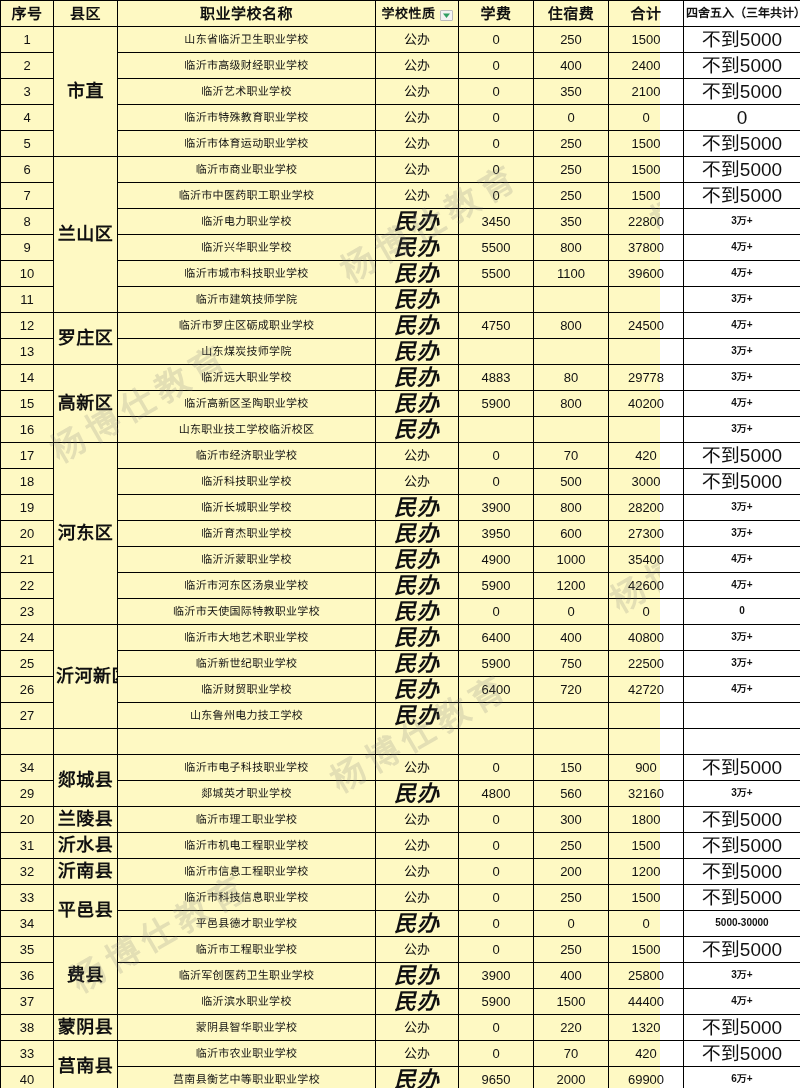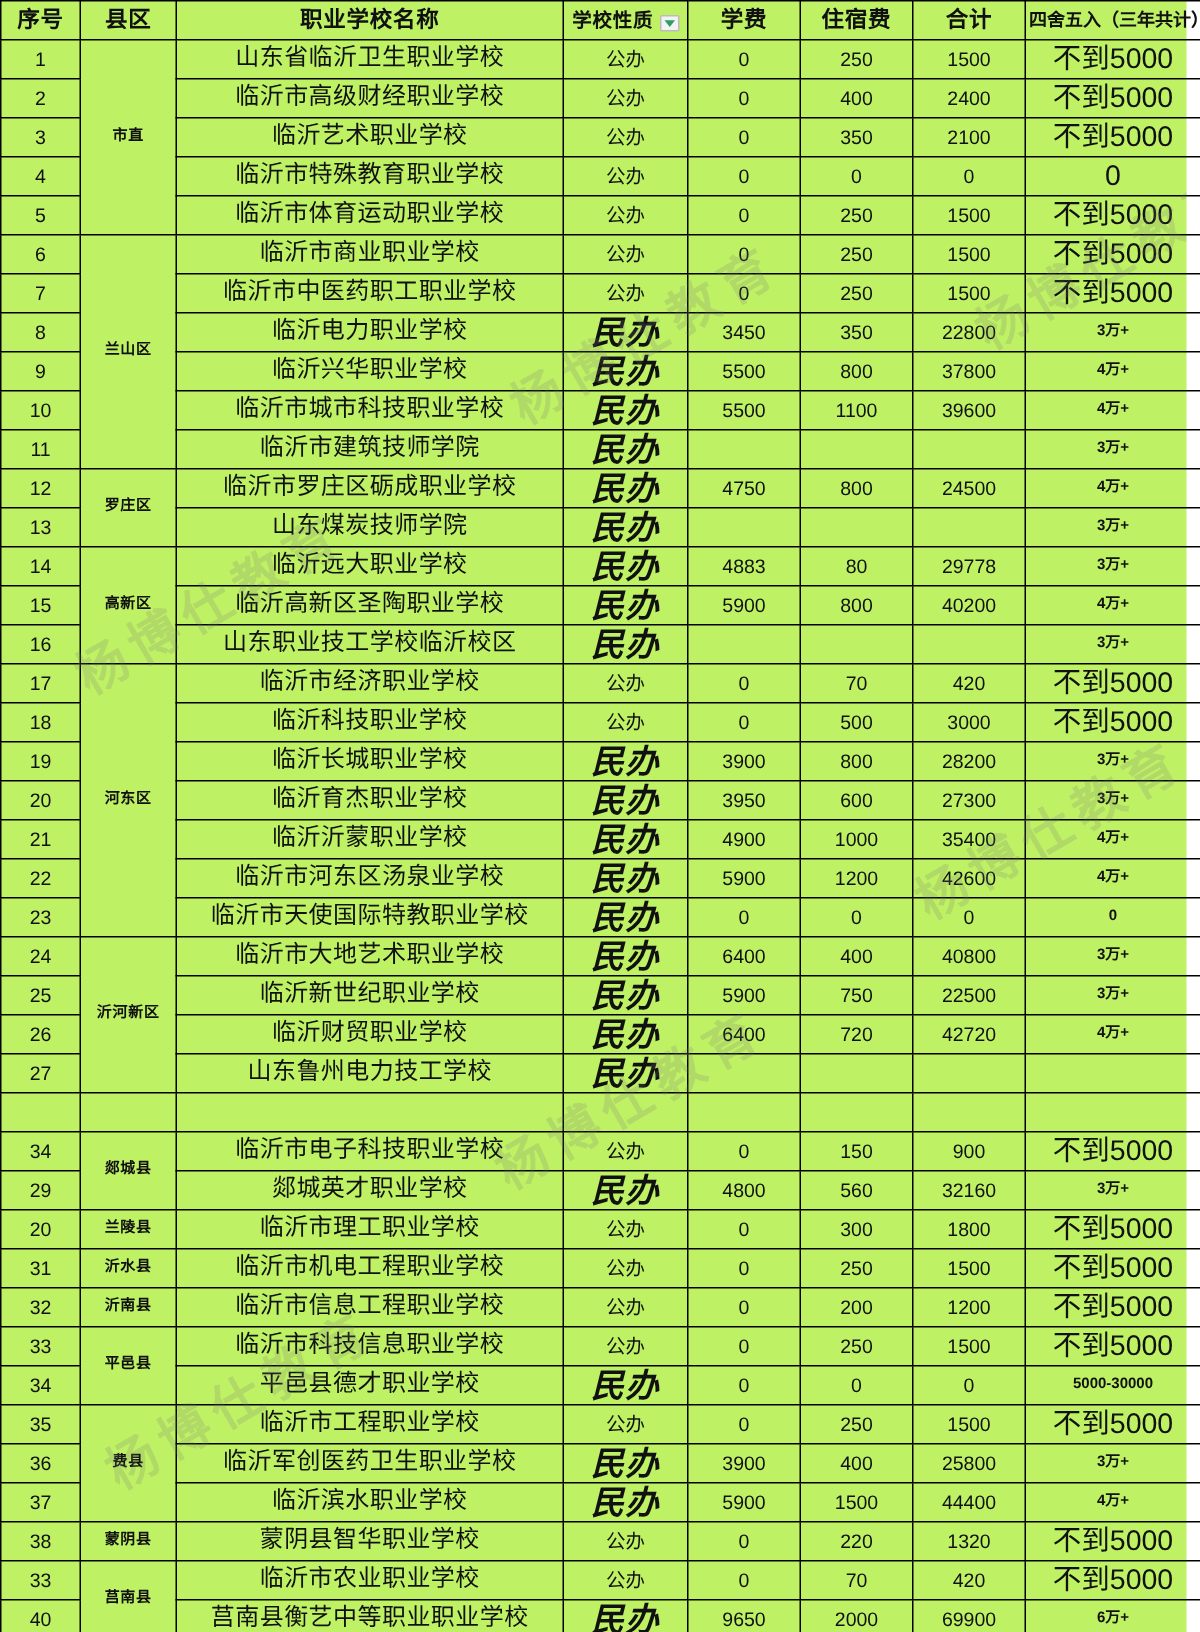--- a/index.html
+++ b/index.html
@@ -12,23 +12,23 @@
   body {
     width: 800px;
     height: 1088px;
     overflow: hidden;
     font-family: "Liberation Sans", "DejaVu Sans", sans-serif;
     position: relative;
   }
 
   #sheet {
     position: relative;
-    width: 791px;
+    width: 660px;
     height: 1088px;
-    background: #bef264;
+    background: #fef9c3;
   }
 
   table.grid {
     border-collapse: collapse;
     table-layout: fixed;
     width: 800px;
     position: relative;
     z-index: 2;
   }
 
@@ -78,22 +78,22 @@
     vertical-align: middle;
     position: relative;
     top: 1px;
     border: 1px solid #bcbcbc;
     background: #f3f3f3;
     border-radius: 1px;
   }
   .filter-btn svg { display: block; }
 
   td.cell-no    { font-size: 13px; }
-  td.cell-dist  { font-size: 10px; font-weight: bold; letter-spacing: 0.5px; }
-  td.cell-name  { font-size: 16px; letter-spacing: 0.3px; }
+  td.cell-dist  { font-size: 18px; font-weight: bold; letter-spacing: 0.5px; }
+  td.cell-name  { font-size: 11px; letter-spacing: 0.3px; }
   td.cell-nature{ font-size: 13px; }
   td.cell-num   { font-size: 13px; }
   td.cell-round { font-size: 13px; }
 
   td.nature-private {
     color: #e8142b;
     font-weight: bold;
     font-size: 22px;
     letter-spacing: 1px;
     font-style: italic;

